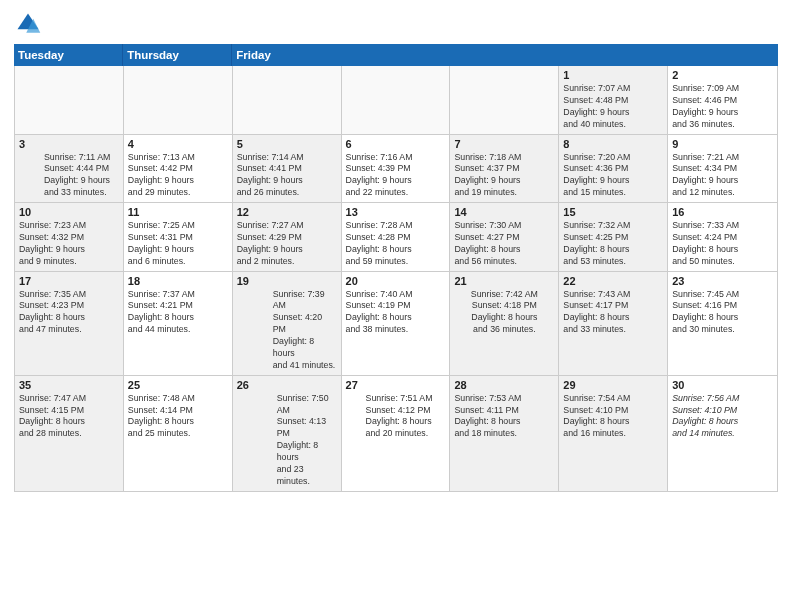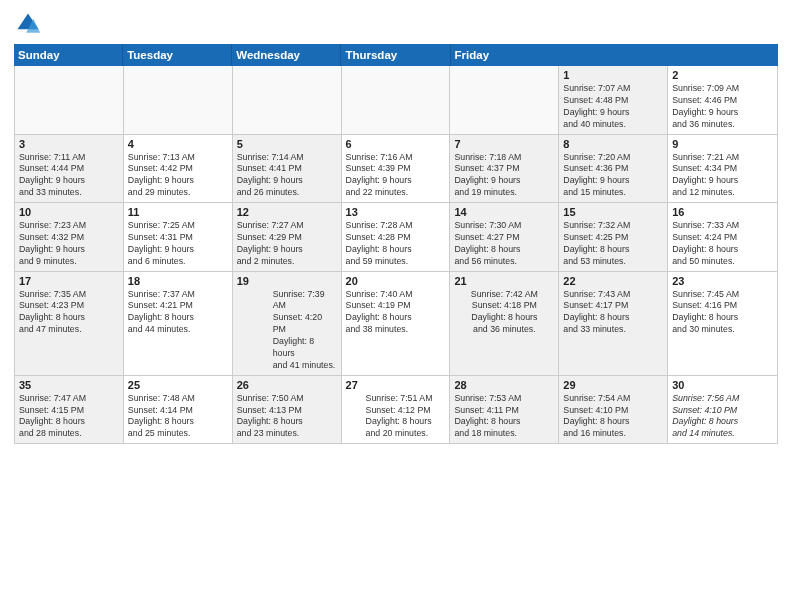--- a/index.html
+++ b/index.html
@@ -128,23 +128,21 @@
       </div>
     </div>
     <div class="title-block">
       <div class="month-title"></div>
       <div class="location"></div>
     </div>
   </div>
 
   <div class="calendar">
     <div class="cal-header-row">
-    <div class="cal-header-cell">Sunday</div>
         <div class="cal-header-cell">Tuesday</div>
-        <div class="cal-header-cell">Wednesday</div>
         <div class="cal-header-cell">Thursday</div>
         <div class="cal-header-cell">Friday</div>
       </div>
     <div class="cal-outer">
       <div class="cal-body" id="cal-body">
       <div class="cal-week">
             <div class="cal-cell empty"></div>
             <div class="cal-cell empty"></div>
             <div class="cal-cell empty"></div>
             <div class="cal-cell empty"></div>
@@ -160,21 +158,21 @@
               <div class="day-num">2</div>
               <div class="day-info" style="white-space: pre-line;">Sunrise: 7:09 AM
 Sunset: 4:46 PM
 Daylight: 9 hours
 and 36 minutes.</div>
             </div>
           </div>
           <div class="cal-week">
             <div class="cal-cell shaded">
               <div class="day-num">3</div>
-              <div class="day-info" style="white-space: pre-line;">Sunrise: 7:11 AM
+              <div class="day-info" style="white-space: pre-line; margin-left: 25px;">Sunrise: 7:11 AM
 Sunset: 4:44 PM
 Daylight: 9 hours
 and 33 minutes.</div>
             </div>
             <div class="cal-cell">
               <div class="day-num">4</div>
               <div class="day-info" style="white-space: pre-line;">Sunrise: 7:13 AM
 Sunset: 4:42 PM
 Daylight: 9 hours
 and 29 minutes.</div>
@@ -327,21 +325,21 @@
             </div>
             <div class="cal-cell">
               <div class="day-num">25</div>
               <div class="day-info" style="white-space: pre-line;">Sunrise: 7:48 AM
 Sunset: 4:14 PM
 Daylight: 8 hours
 and 25 minutes.</div>
             </div>
             <div class="cal-cell shaded">
               <div class="day-num">26</div>
-              <div class="day-info" style="white-space: pre-line;">Sunrise: 7:50 AM
+              <div class="day-info" style="white-space: pre-line; margin-left: 40px;">Sunrise: 7:50 AM
 Sunset: 4:13 PM
 Daylight: 8 hours
 and 23 minutes.</div>
             </div>
             <div class="cal-cell">
               <div class="day-num">27</div>
               <div class="day-info" style="white-space: pre-line; margin-left: 20px;">Sunrise: 7:51 AM
 Sunset: 4:12 PM
 Daylight: 8 hours
 and 20 minutes.</div>

